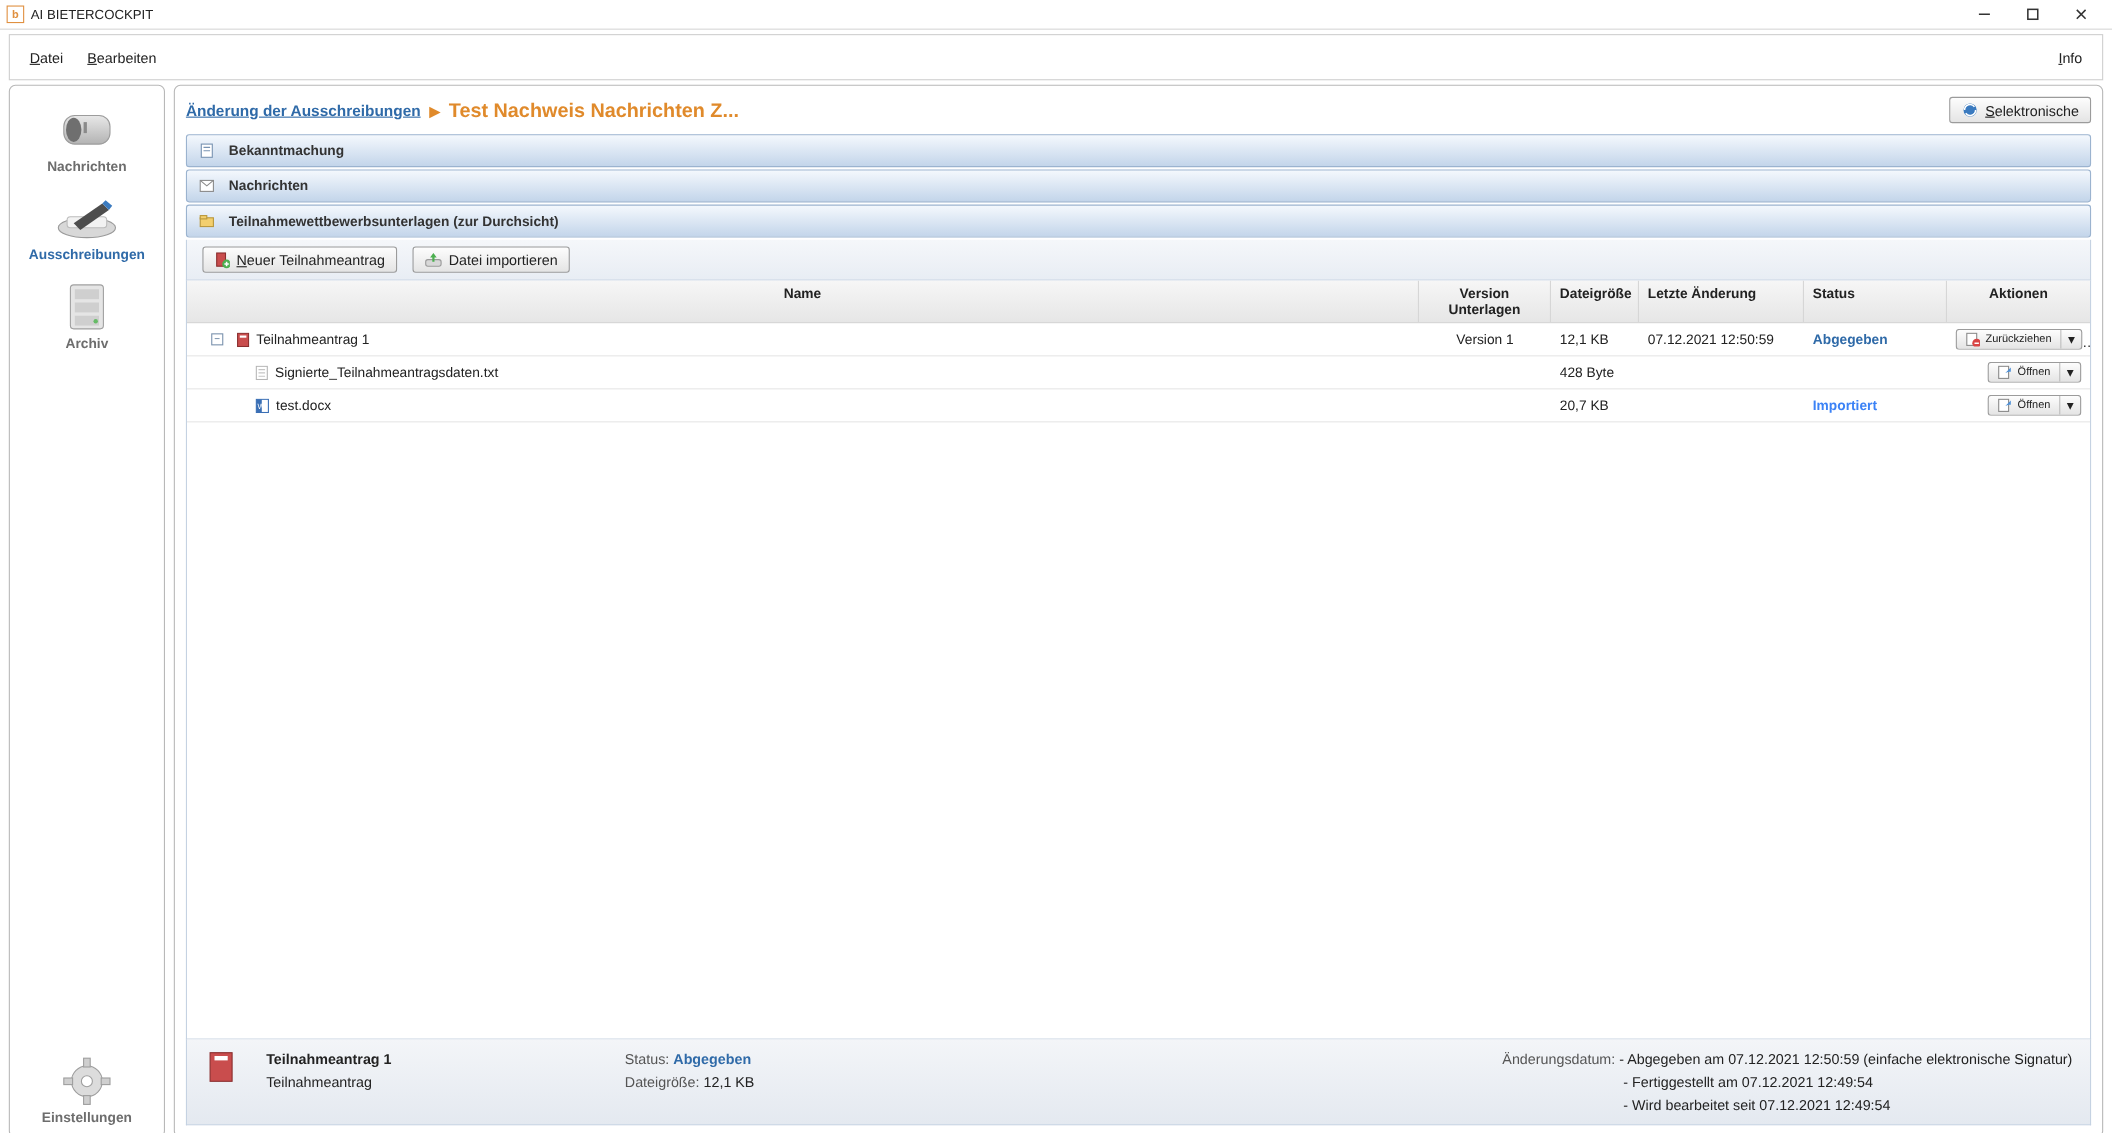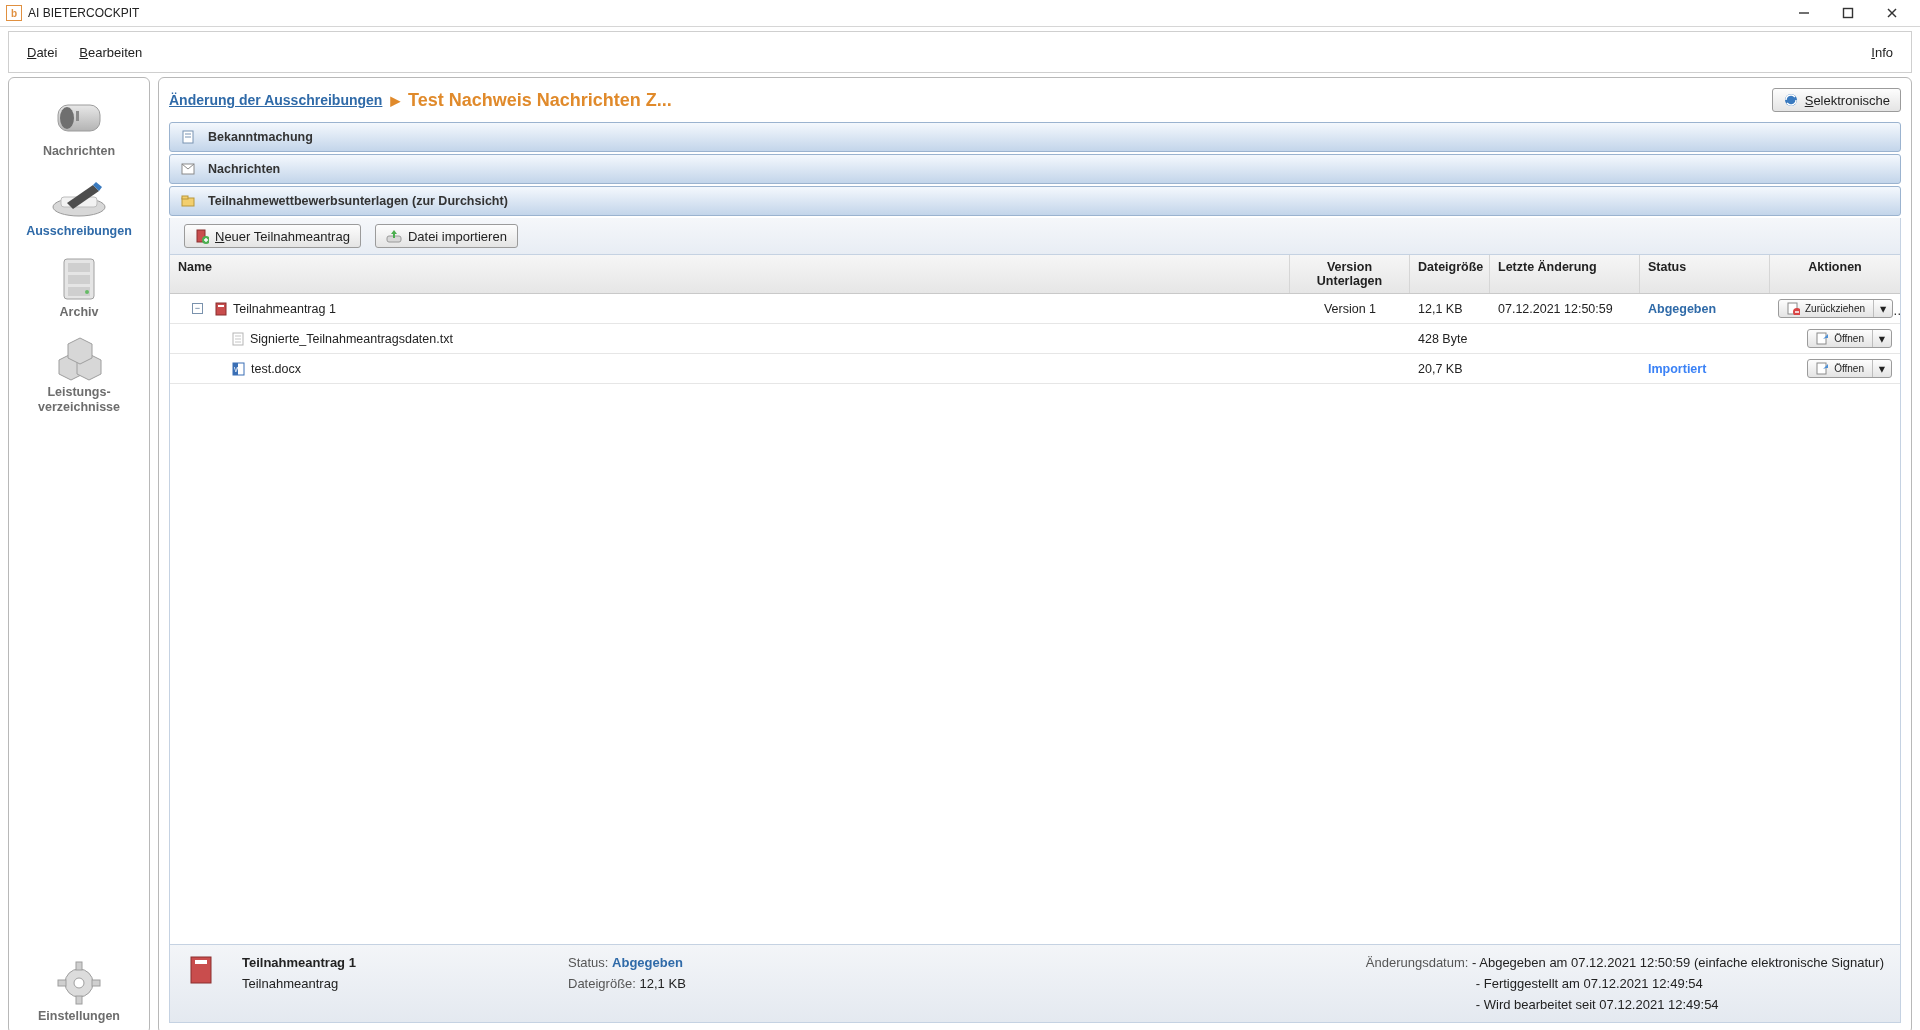--- a/index.html
+++ b/index.html
@@ -46,21 +46,21 @@
 .accordion .hicon { width:16px; height:16px; display:inline-flex; align-items:center; justify-content:center; }
 
 
 .toolbar-row { background:linear-gradient(#f5f7fa,#e8edf4); border:1px solid #c5d2e2; border-top:none; padding:6px 14px; display:flex; gap:14px; }
 
 
 .tbl { border:1px solid #c5d2e2; border-top:none; flex:1; display:flex; flex-direction:column; overflow:hidden; }
 .thead { display:flex; background:linear-gradient(#f6f6f6,#e6e6e6); border-bottom:1px solid #c9c9c9; }
 .th { padding:5px 8px; font-weight:700; font-size:12.5px; border-right:1px solid #d6d6d6; }
 .th:last-child { border-right:none; }
-.col-name    { flex:1 1 auto; min-width:300px; }
+.col-name    { flex:1 1 auto; min-width:300px;text-align:center; }
 .col-version { width:120px; text-align:center; }
 .col-size    { width:80px; }
 .col-date    { width:150px; }
 .col-status  { width:130px; }
 .col-act     { width:130px; text-align:center; }
 
 .tbody { flex:1; overflow:auto; background:#fff; }
 .trow { display:flex; align-items:center; border-bottom:1px solid #e6e6e6; height:30px; }
 .tcell { padding:0 8px; font-size:12.5px; overflow:hidden; text-overflow:ellipsis; white-space:nowrap; }
 .tcell.col-name { display:flex; align-items:center; gap:6px; }
@@ -155,33 +155,20 @@
       <div class="icon-slot">
         <svg width="46" height="48" viewBox="0 0 46 48">
             <rect x="8" y="4" width="30" height="40" rx="3" fill="#e5e5e5" stroke="#a0a0a0"></rect>
             <rect x="12" y="8" width="22" height="9" fill="#cfcfcf"></rect>
             <rect x="12" y="20" width="22" height="9" fill="#cfcfcf"></rect>
             <rect x="12" y="32" width="22" height="9" fill="#cfcfcf"></rect>
             <circle cx="31" cy="37" r="2" fill="#66bb66"></circle>
           </svg>
       </div>
       <div class="lbl">Archiv</div>
-    </div>
-    <div class="side-item">
-      <div class="icon-slot">
-        <svg width="52" height="46" viewBox="0 0 52 46">
-            <g fill="#d7d7d7" stroke="#9e9e9e">
-              <polygon points="6,24 18,18 30,24 30,38 18,44 6,38"></polygon>
-              <polygon points="24,24 36,18 48,24 48,38 36,44 24,38"></polygon>
-              <polygon points="15,8 27,2 39,8 39,22 27,28 15,22"></polygon>
-            </g>
-          </svg>
-      </div>
-      <div class="lbl" style="white-space:pre-line">Leistungs-
-verzeichnisse</div>
     </div>
     <div class="side-spacer"></div>
     <div class="side-item" style="margin-bottom:10px">
       <div class="icon-slot">
         <svg width="48" height="48" viewBox="0 0 48 48">
             <circle cx="24" cy="24" r="14" fill="#dcdcdc" stroke="#9e9e9e"></circle>
             <circle cx="24" cy="24" r="5" fill="#fff" stroke="#9e9e9e"></circle>
             <g fill="#cfcfcf" stroke="#9e9e9e">
               <rect x="21" y="3" width="6" height="8"></rect>
               <rect x="21" y="37" width="6" height="8"></rect>

